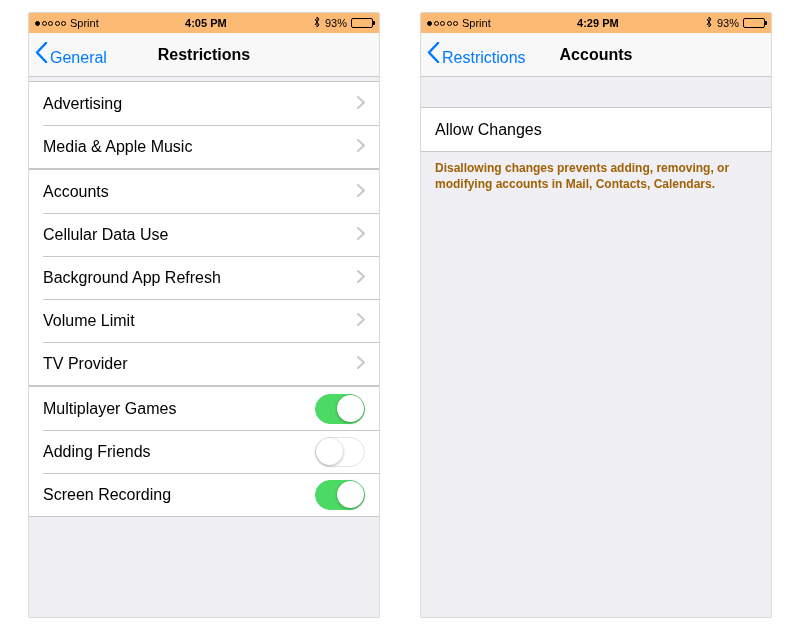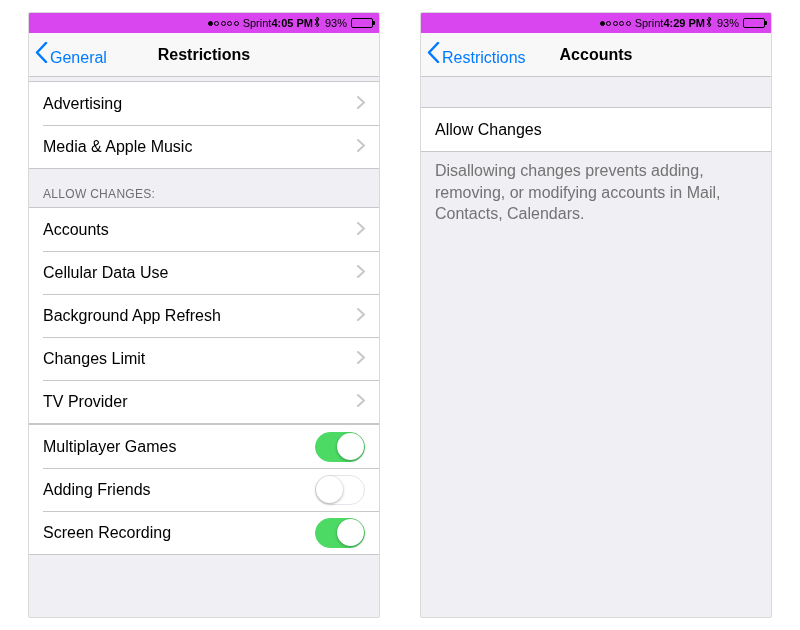--- a/index.html
+++ b/index.html
@@ -20,24 +20,24 @@
     border: 1px solid #d9d9d9;
     border-radius: 2px;
     background: #efeff4;
     display: flex;
     flex-direction: column;
     overflow: hidden;
   }
   
   .statusbar {
     height: 20px;
-    background: #d946ef;
+    background: #fdba74;
     display: flex;
     align-items: center;
-    justify-content: flex-end;
+    justify-content: space-between;
     padding: 0 6px;
     font-size: 11px;
     color: #000;
   }
   .sb-left, .sb-right { display: flex; align-items: center; gap: 4px; }
   .dots { display: flex; gap: 1.5px; align-items: center; }
   .dot { width: 5px; height: 5px; border-radius: 50%; border: 1px solid #000; }
   .dot.filled { background: #000; }
   .sb-time { font-weight: 600; font-size: 11px; }
   .battery {
@@ -71,24 +71,25 @@
   
   .content { flex: 1; overflow: hidden; }
   .group-header {
     font-size: 12px;
     color: #6d6d72;
     padding: 18px 14px 6px 14px;
     text-transform: uppercase;
     letter-spacing: 0.3px;
   }
   .group-footer {
-    font-size: 16px;
-    color: #737373;
+    font-size: 12px;
+    color: #a16207;
     padding: 8px 14px 6px 14px;
     line-height: 1.35;
+    font-weight: bold;
   }
   .list {
     background: #fff;
     border-top: 1px solid #c8c7cc;
     border-bottom: 1px solid #c8c7cc;
   }
   .row {
     display: flex;
     align-items: center;
     height: 43px;
@@ -173,42 +174,41 @@
             </svg></span>
       </div>
       <div class="row">
         <span>Media &amp; Apple Music</span>
         <span class="chevron"><svg width="8" height="13" viewBox="0 0 8 13">
               <path d="M1 1 L7 6.5 L1 12" fill="none" stroke="#c7c7cc" stroke-width="2" stroke-linecap="round" stroke-linejoin="round"></path>
             </svg></span>
       </div>
     </div>
 
-    <div class="group-header">ALLOW CHANGES:</div>
     <div class="list">
       <div class="row">
         <span>Accounts</span>
         <span class="chevron"><svg width="8" height="13" viewBox="0 0 8 13">
               <path d="M1 1 L7 6.5 L1 12" fill="none" stroke="#c7c7cc" stroke-width="2" stroke-linecap="round" stroke-linejoin="round"></path>
             </svg></span>
       </div>
       <div class="row">
         <span>Cellular Data Use</span>
         <span class="chevron"><svg width="8" height="13" viewBox="0 0 8 13">
               <path d="M1 1 L7 6.5 L1 12" fill="none" stroke="#c7c7cc" stroke-width="2" stroke-linecap="round" stroke-linejoin="round"></path>
             </svg></span>
       </div>
       <div class="row">
         <span>Background App Refresh</span>
         <span class="chevron"><svg width="8" height="13" viewBox="0 0 8 13">
               <path d="M1 1 L7 6.5 L1 12" fill="none" stroke="#c7c7cc" stroke-width="2" stroke-linecap="round" stroke-linejoin="round"></path>
             </svg></span>
       </div>
       <div class="row">
-        <span>Changes Limit</span>
+        <span>Volume Limit</span>
         <span class="chevron"><svg width="8" height="13" viewBox="0 0 8 13">
               <path d="M1 1 L7 6.5 L1 12" fill="none" stroke="#c7c7cc" stroke-width="2" stroke-linecap="round" stroke-linejoin="round"></path>
             </svg></span>
       </div>
       <div class="row">
         <span>TV Provider</span>
         <span class="chevron"><svg width="8" height="13" viewBox="0 0 8 13">
               <path d="M1 1 L7 6.5 L1 12" fill="none" stroke="#c7c7cc" stroke-width="2" stroke-linecap="round" stroke-linejoin="round"></path>
             </svg></span>
       </div>

